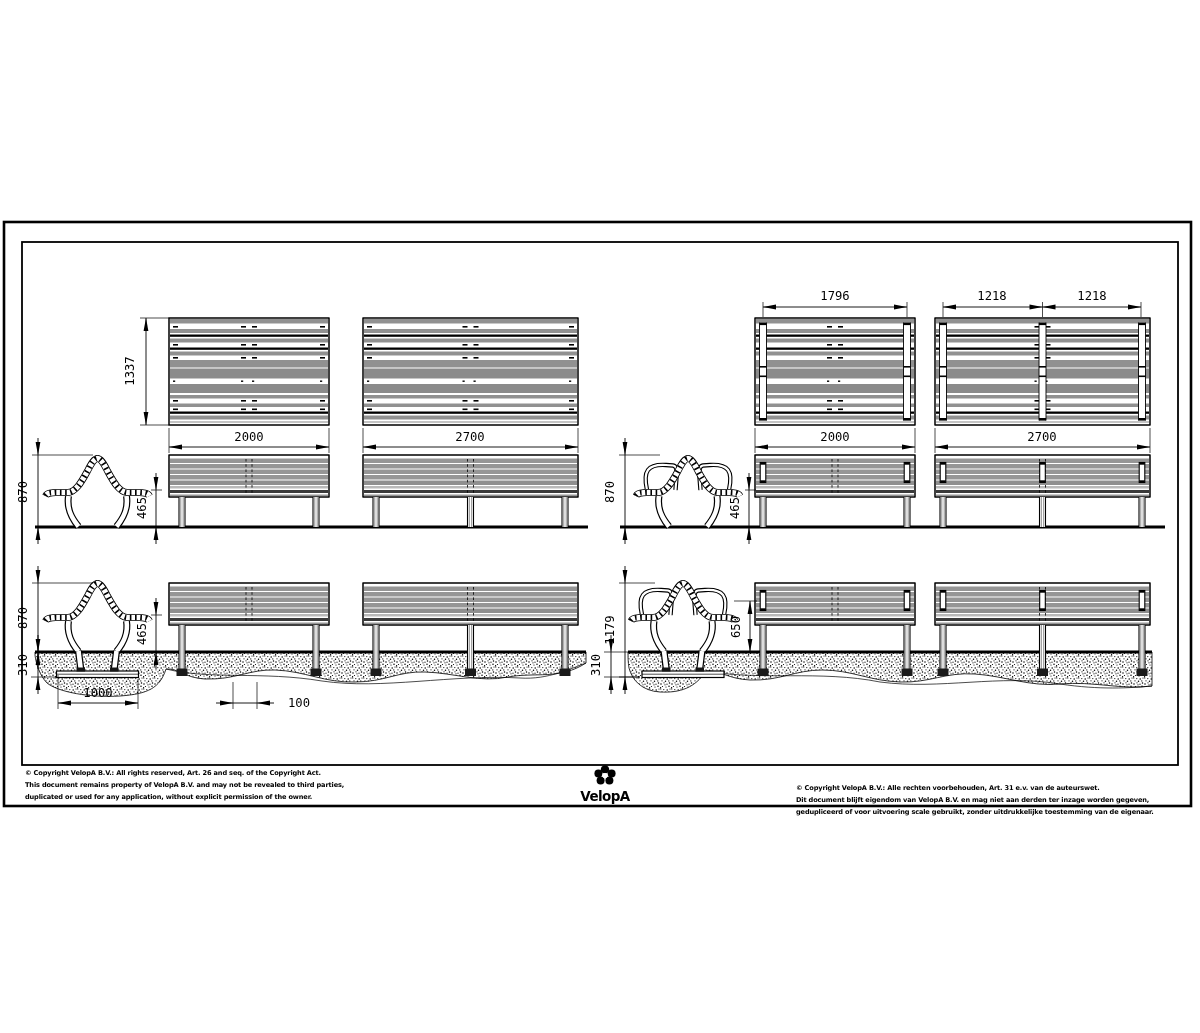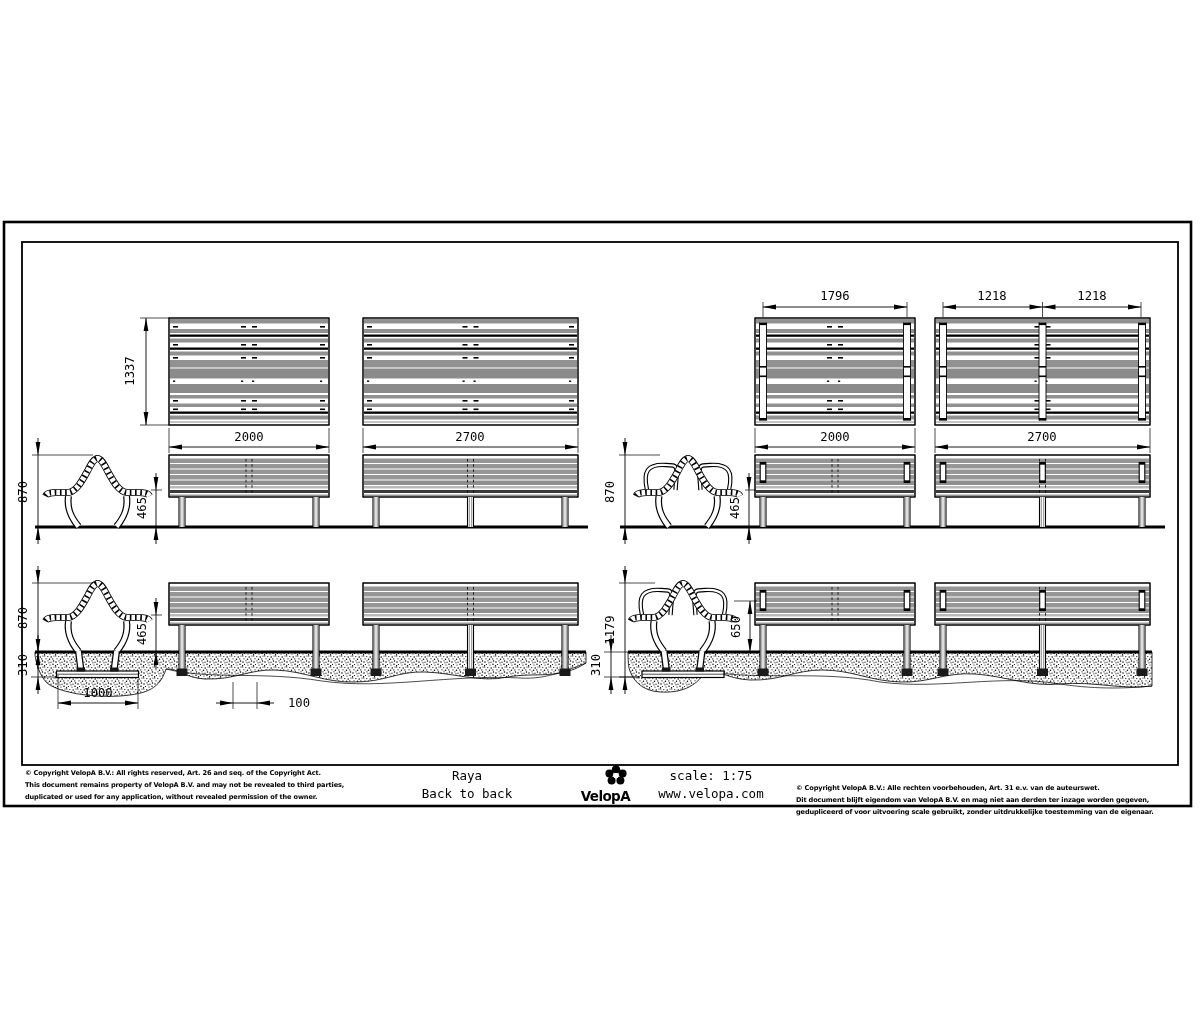--- a/index.html
+++ b/index.html
@@ -2,21 +2,21 @@
 <html><head>
 <meta charset="utf-8">
 <style>
   html,body{margin:0;padding:0;background:#fff;}
   .page{position:relative;width:1200px;height:1033px;background:#fff;overflow:hidden;
         font-family:"DejaVu Sans",sans-serif;color:#000;}
   #cad{position:absolute;left:0;top:0;}
   .tb{position:absolute;white-space:nowrap;}
   .copy{font-size:6.6px;font-weight:bold;letter-spacing:-0.15px;line-height:11.9px;}
   .ctr{text-align:center;font-family:"DejaVu Sans Mono",monospace;font-size:12.5px;line-height:17.5px;}
-  .logo{width:50px;text-align:right;}
+  .logo{width:50px;text-align:center;}
   .logo .word{font-size:13.5px;font-weight:bold;letter-spacing:-0.6px;line-height:13px;margin-top:-2px;}
 </style>
 </head>
 <body>
 
 <div class="page">
   <svg id="cad" width="1200" height="1033" viewBox="0 0 1200 1033">
       <defs>
         <pattern id="stip" width="11" height="11" patternUnits="userSpaceOnUse">
           <circle cx="1" cy="2" r="0.75" fill="#000"></circle>
@@ -723,45 +723,37 @@
         <line x1="750" y1="601" x2="750" y2="652" stroke="#000" stroke-width="0.9"></line>
         <polygon points="750,601 747.6,614 752.4,614" fill="#000"></polygon>
         <polygon points="750,652 747.6,639 752.4,639" fill="#000"></polygon>
         <text x="740" y="627" transform="rotate(-90 740 627)" text-anchor="middle" font-family="DejaVu Sans Mono, monospace" font-size="12.2" fill="#000">650</text>
       </g>
     </svg>
 
   <div class="tb copy" style="left:25px;top:768px;">
     <div>© Copyright VelopA B.V.: All rights reserved, Art. 26 and seq. of the Copyright Act.</div>
     <div>This document remains property of VelopA B.V. and may not be revealed to third parties,</div>
-    <div>duplicated or used for any application, without revealed permission of the owner.</div>
+    <div>duplicated or used for any application, without explicit permission of the owner.</div>
   </div>
 
-  <div class="tb ctr" style="left:387px;top:767px;width:160px;">
-    <div>Raya</div>
-    <div>Back to back</div>
-  </div>
 
   <div class="tb logo" style="left:580px;top:764px;">
     <svg width="28" height="24" viewBox="0 0 28 24">
       <g fill="#000">
         <circle cx="14" cy="5.4" r="4.2"></circle>
         <circle cx="20.6" cy="9.6" r="4.0"></circle>
         <circle cx="18.4" cy="16.6" r="4.0"></circle>
         <circle cx="9.6" cy="16.6" r="4.0"></circle>
         <circle cx="7.4" cy="9.6" r="4.0"></circle>
       </g>
       <circle cx="14" cy="11.6" r="2.6" fill="#fff"></circle>
     </svg>
     <div class="word">VelopA</div>
   </div>
 
-  <div class="tb ctr" style="left:631px;top:767px;width:160px;">
-    <div>scale: 1:75</div>
-    <div>www.velopa.com</div>
-  </div>
 
   <div class="tb copy" style="left:796px;top:768px;margin-top:15px;">
     <div>© Copyright VelopA B.V.: Alle rechten voorbehouden, Art. 31 e.v. van de auteurswet.</div>
     <div>Dit document blijft eigendom van VelopA B.V. en mag niet aan derden ter inzage worden gegeven,</div>
     <div>gedupliceerd of voor uitvoering scale gebruikt, zonder uitdrukkelijke toestemming van de eigenaar.</div>
   </div>
 </div>
 
 </body></html>

